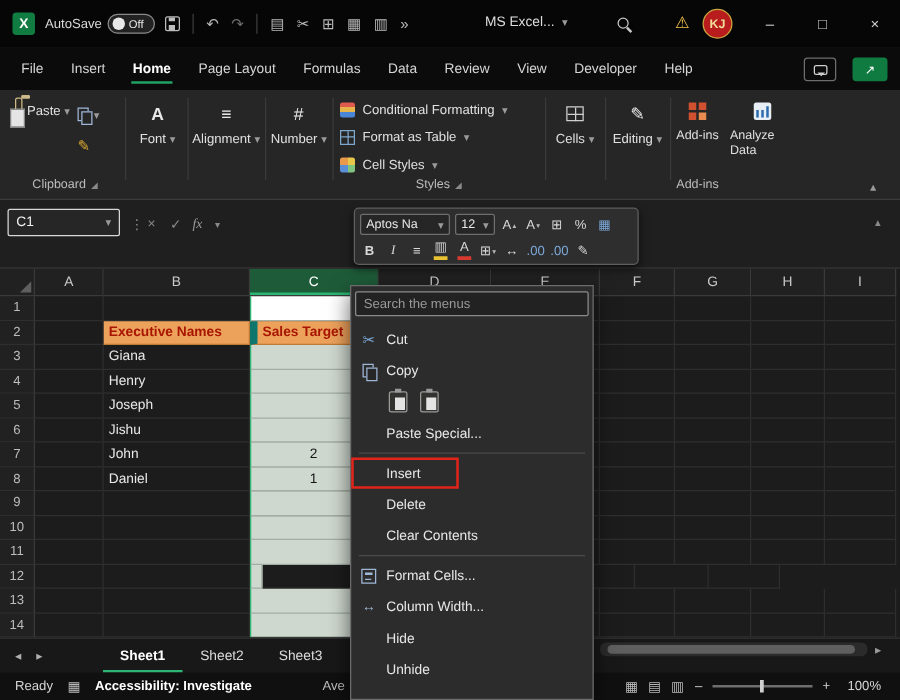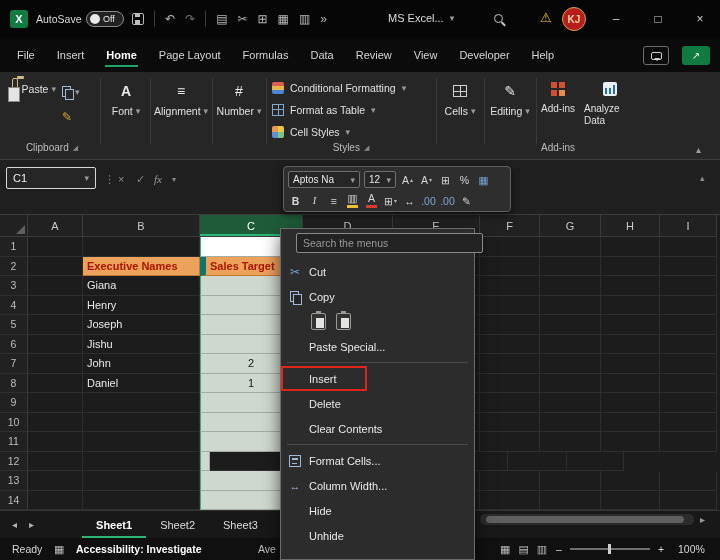--- a/index.html
+++ b/index.html
@@ -99,21 +99,21 @@
   .cell{border-right:1px solid #2e2e2e;border-bottom:1px solid #2e2e2e;color:#e8e8e8;font-size:11px;display:flex;align-items:center;padding:0 4px;overflow:hidden;white-space:nowrap}
   .wA{width:55px}.wB{width:117px}.wC{width:103px}.wD{width:90px}.wE{width:87px}.wF{width:60px}.wG{width:61px}.wH{width:59px}.wI{width:57px}
   .selc{background:#cfd8cf;border-right-color:#a3ada3;border-bottom-color:#a3ada3;color:#161616;border-left:1px solid #2bb673}
   .selc.act{background:#ffffff}
   .oc{background:#eda25c;color:#a81500;font-weight:bold;border-right-color:#bf7a34;border-bottom-color:#bf7a34}
   .oc.cleft{border-left:6px solid #0f766e}
   .num{justify-content:flex-end;padding-right:48px}
 
   
   .ctxmenu{position:absolute;left:280px;top:228px;width:195px;height:332px;background:#2c2c2c;border:1px solid #6b6b6b;box-shadow:0 6px 16px rgba(0,0,0,.6);z-index:50;padding-top:4px}
-  .ctx-search{display:block;width:187px;height:20px;margin:0 3px 6px 15px;background:#222;border:1px solid #8a8a8a;border-radius:2px;color:#e0e0e0;font-size:10.5px;padding:0 6px;font-family:"Liberation Sans",sans-serif}
+  .ctx-search{display:block;width:187px;height:20px;margin:0 3px 6px 3px;background:#222;border:1px solid #8a8a8a;border-radius:2px;color:#e0e0e0;font-size:10.5px;padding:0 6px;font-family:"Liberation Sans",sans-serif}
   .ctx-search::placeholder{color:#9a9a9a}
   .mi{display:flex;align-items:center;height:25px;padding-right:8px;position:relative}
   .mic{width:28px;display:flex;justify-content:center;align-items:center;flex-shrink:0}
   .mil{color:#e8e8e8;font-size:11px}
   .milb{font-weight:bold;color:#fff}
   .msep{height:1px;background:#4a4a4a;margin:3px 6px}
   .scis{color:#7aa7d6;font-size:12px}
   .ic-clip{width:10px;height:13px;border:1px solid #c89b5a;border-radius:2px;position:relative;background:#37311f}
   .ic-clip::before{content:"";position:absolute;left:2px;top:-3px;width:4px;height:3px;background:#c89b5a;border-radius:1px}
   .pasterow{padding-left:30px;display:flex;gap:10px;align-items:center;height:25px}

